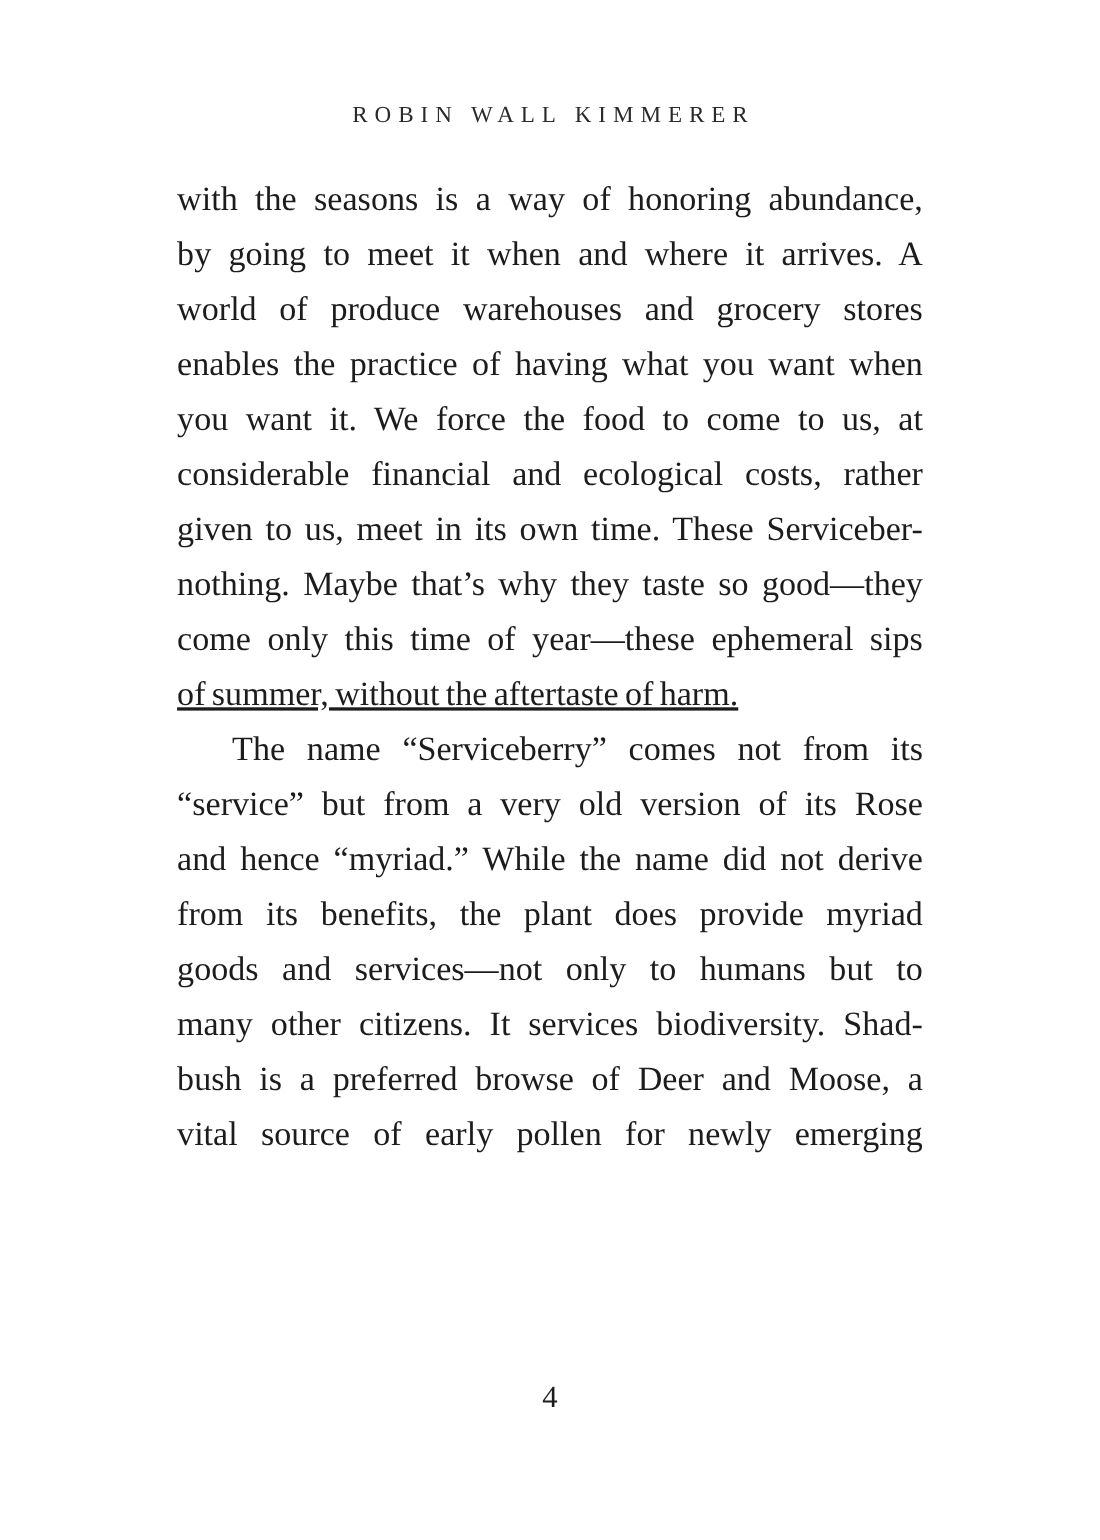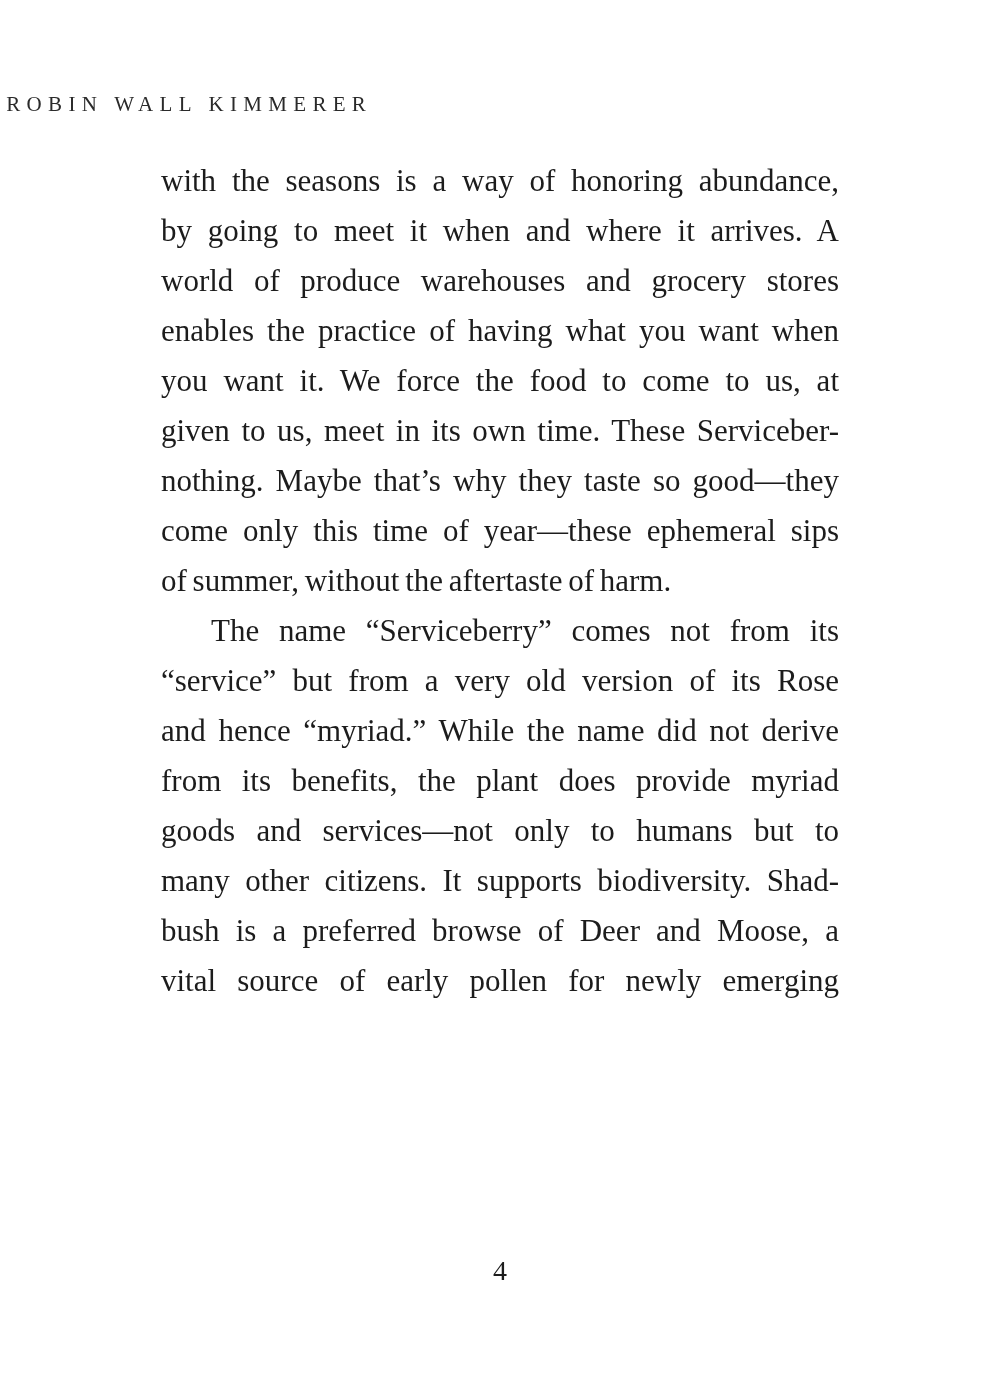--- a/index.html
+++ b/index.html
@@ -14,20 +14,21 @@
     background: #ffffff;
     font-family: "Liberation Serif", serif;
     color: #1e1e1e;
     overflow: hidden;
   }
   .running-header {
     position: absolute;
     top: 92px;
     left: 0;
     width: 100%;
+    text-align: center;
     font-size: 21px;
     font-weight: 400;
     letter-spacing: 0.30em;
     text-indent: 0.30em; 
     color: #2a2a2a;
     white-space: nowrap;
   }
   .body-text {
     position: absolute;
     top: 156px;
@@ -38,20 +39,21 @@
     color: #1c1c1c;
     word-spacing: -2px;
   }
   .body-text .line {
     text-align: justify;
     text-align-last: justify;
     white-space: normal;
   }
   .body-text .line.last-line {
     text-align-last: left;
+    text-decoration: underline;
   }
   .body-text .line.indent {
     text-indent: 50px;
   }
   .page-number {
     position: absolute;
     top: 1255px;
     left: 0;
     width: 100%;
     text-align: center;
@@ -64,28 +66,29 @@
 
 <div class="page">
   <div class="running-header">ROBIN WALL KIMMERER</div>
 
   <div class="body-text">
       <div class="line">with the seasons is a way of honoring abundance,</div>
       <div class="line">by going to meet it when and where it arrives. A</div>
       <div class="line">world of produce warehouses and grocery stores</div>
       <div class="line">enables the practice of having what you want when</div>
       <div class="line">you want it. We force the food to come to us, at</div>
+      <div class="line">considerable financial and ecological costs, rather</div>
       <div class="line">given to us, meet in its own time. These Serviceber-</div>
       <div class="line">nothing. Maybe that’s why they taste so good—they</div>
       <div class="line">come only this time of year—these ephemeral sips</div>
       <div class="line last-line">of summer, without the aftertaste of harm.</div>
       <div class="line indent">The name “Serviceberry” comes not from its</div>
       <div class="line">“service” but from a very old version of its Rose</div>
       <div class="line">and hence “myriad.” While the name did not derive</div>
       <div class="line">from its benefits, the plant does provide myriad</div>
       <div class="line">goods and services—not only to humans but to</div>
-      <div class="line">many other citizens. It supports biodiversity. Shad-</div>
+      <div class="line">many other citizens. It services biodiversity. Shad-</div>
       <div class="line">bush is a preferred browse of Deer and Moose, a</div>
       <div class="line">vital source of early pollen for newly emerging</div>
     </div>
 
   <div class="page-number">4</div>
 </div>
 
 </body></html>

